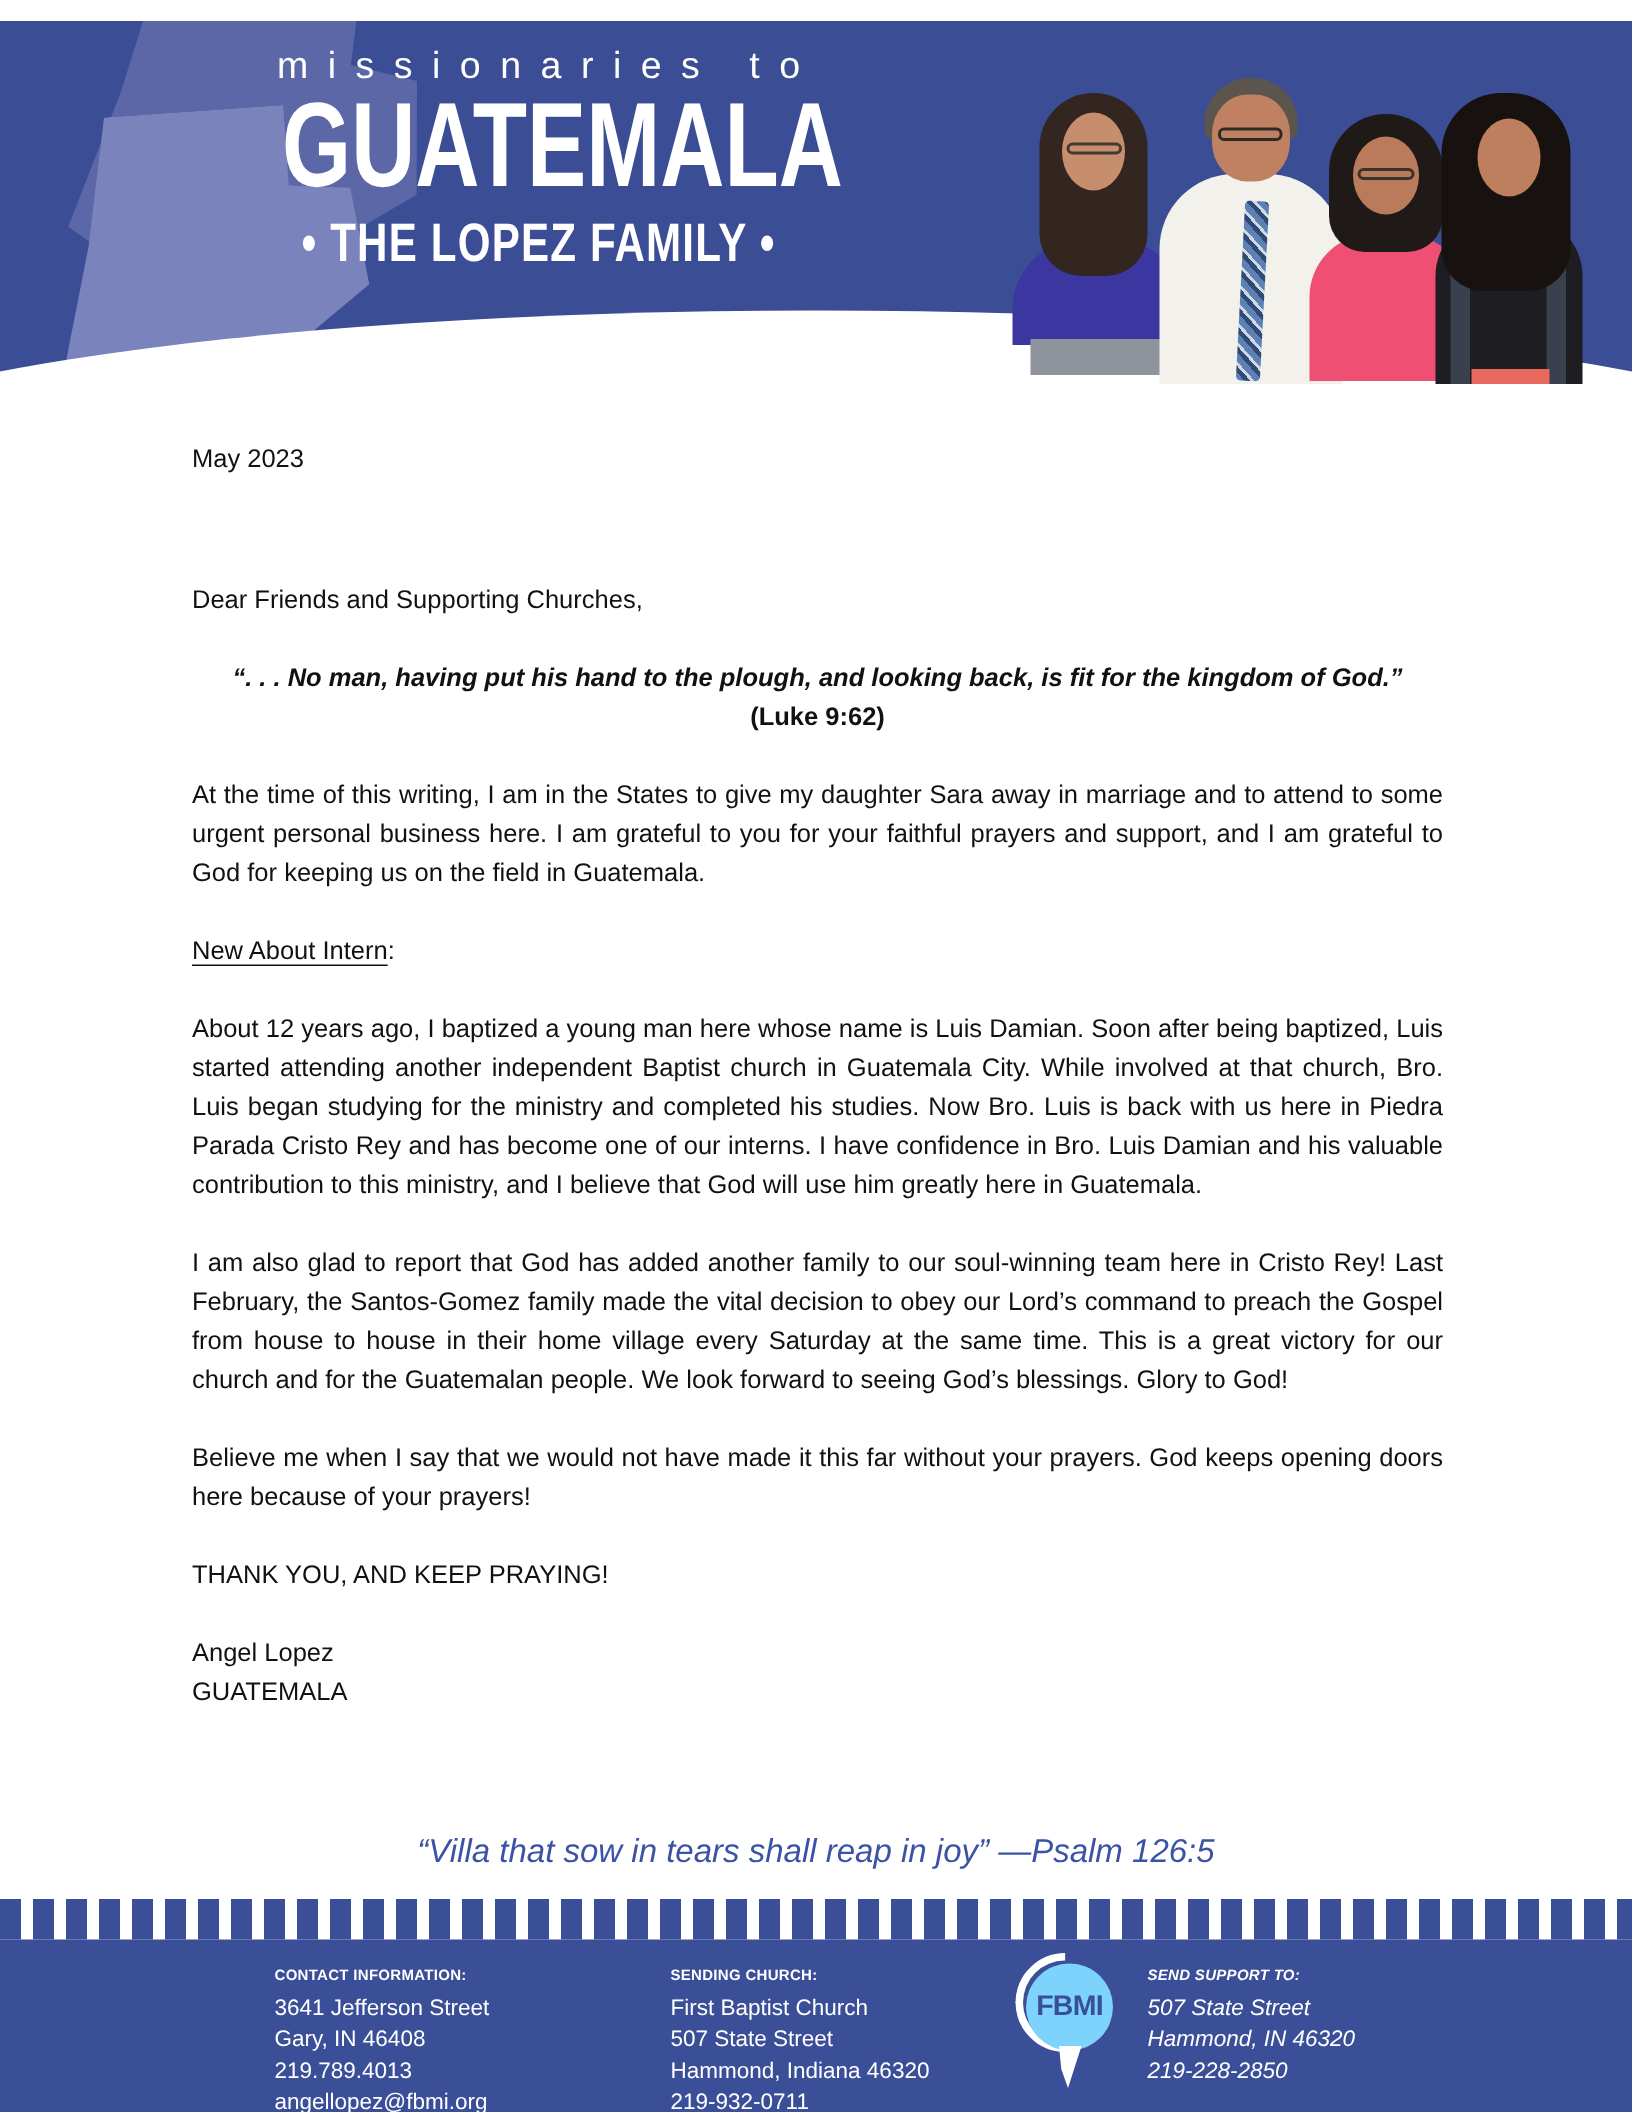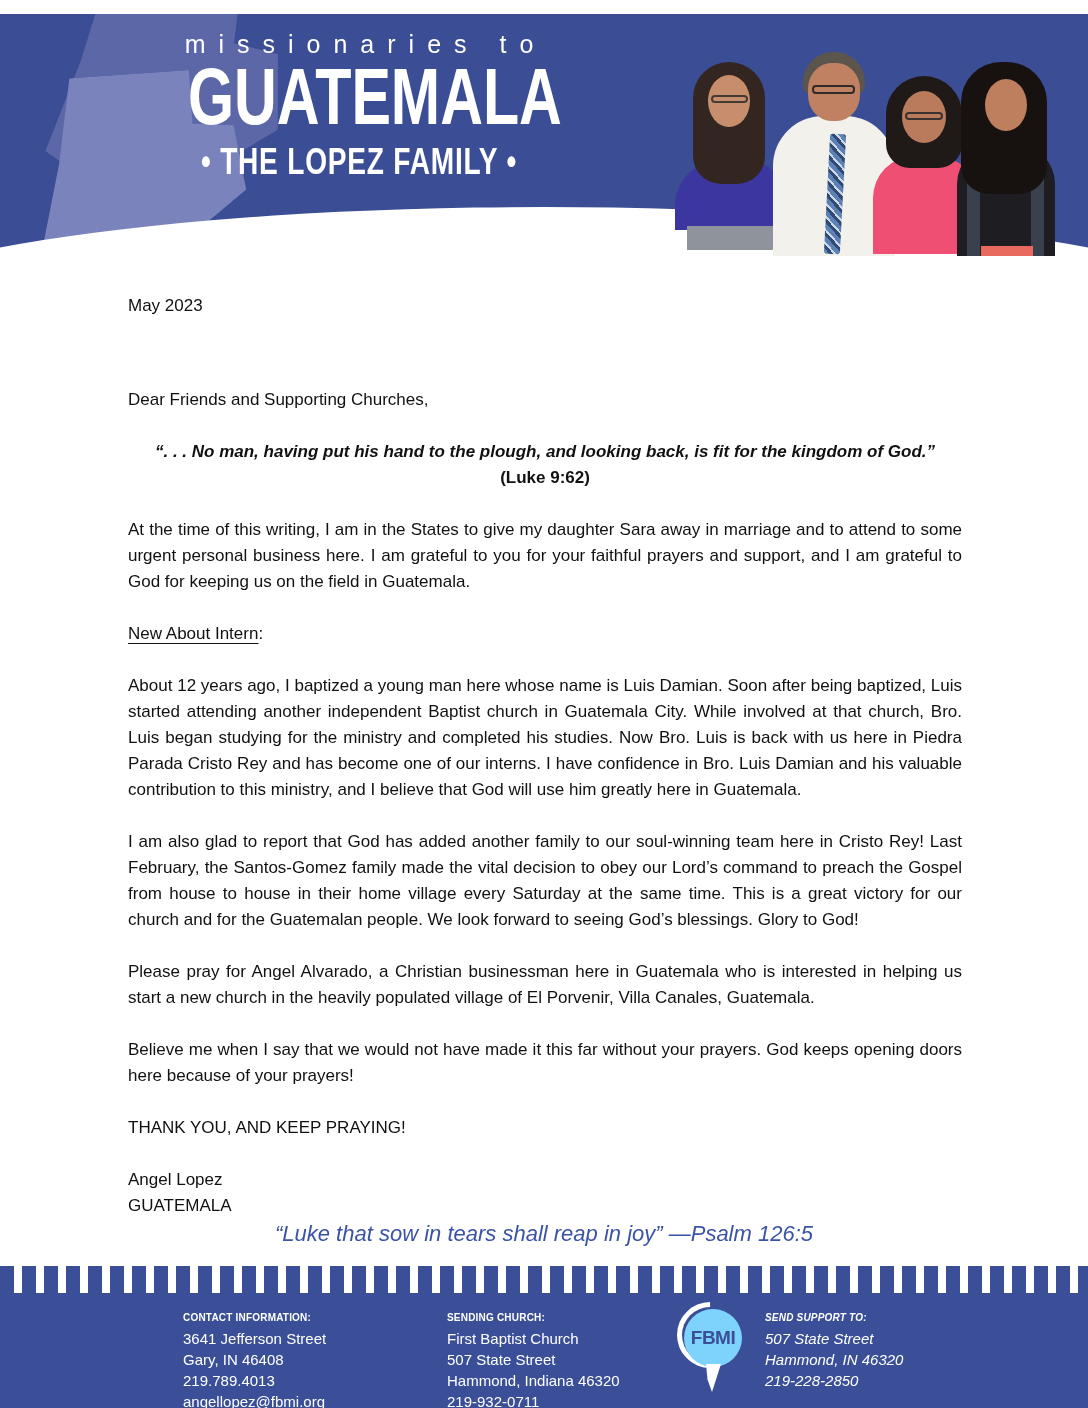--- a/index.html
+++ b/index.html
@@ -133,28 +133,27 @@
   </header>
 
   <main class="letter">
     <p class="p-date">May 2023</p>
     <p>Dear Friends and Supporting Churches,</p>
     <p class="p-verse"><span class="verse-line">“. . . No man, having put his hand to the plough, and looking back, is fit for the kingdom of God.”</span><br><span>(Luke 9:62)</span></p>
     <p class="p-justify">At the time of this writing, I am in the States to give my daughter Sara away in marriage and to attend to some urgent personal business here. I am grateful to you for your faithful prayers and support, and I am grateful to God for keeping us on the field in Guatemala.</p>
     <p class="section-heading"><span class="u">New About Intern</span><span>:</span></p>
     <p class="p-justify">About 12 years ago, I baptized a young man here whose name is Luis Damian. Soon after being baptized, Luis started attending another independent Baptist church in Guatemala City. While involved at that church, Bro. Luis began studying for the ministry and completed his studies. Now Bro. Luis is back with us here in Piedra Parada Cristo Rey and has become one of our interns. I have confidence in Bro. Luis Damian and his valuable contribution to this ministry, and I believe that God will use him greatly here in Guatemala.</p>
     <p class="p-justify">I am also glad to report that God has added another family to our soul-winning team here in Cristo Rey! Last February, the Santos-Gomez family made the vital decision to obey our Lord’s command to preach the Gospel from house to house in their home village every Saturday at the same time. This is a great victory for our church and for the Guatemalan people. We look forward to seeing God’s blessings. Glory to God!</p>
-    <p class="p-justify">Please pray for Angel Alvarado, a Christian businessman here in Guatemala who is interested in helping us start a new church in the heavily populated village of El Porvenir, Villa Canales, Guatemala.</p>
     <p class="p-justify">Believe me when I say that we would not have made it this far without your prayers. God keeps opening doors here because of your prayers!</p>
     <p>THANK YOU, AND KEEP PRAYING!</p>
     <p style="margin-bottom:0;">Angel Lopez</p>
     <p>GUATEMALA</p>
   </main>
 
-  <div class="psalm">“Luke that sow in tears shall reap in joy” —Psalm 126:5</div>
+  <div class="psalm">“Villa that sow in tears shall reap in joy” —Psalm 126:5</div>
 
   <div class="teeth"></div>
 
   <footer class="page-footer">
     <div class="fcol fcol1">
       <div class="fhead">CONTACT INFORMATION:</div>
       <div>3641 Jefferson Street</div>
       <div>Gary, IN 46408</div>
       <div>219.789.4013</div>
       <div>angellopez@fbmi.org</div>

